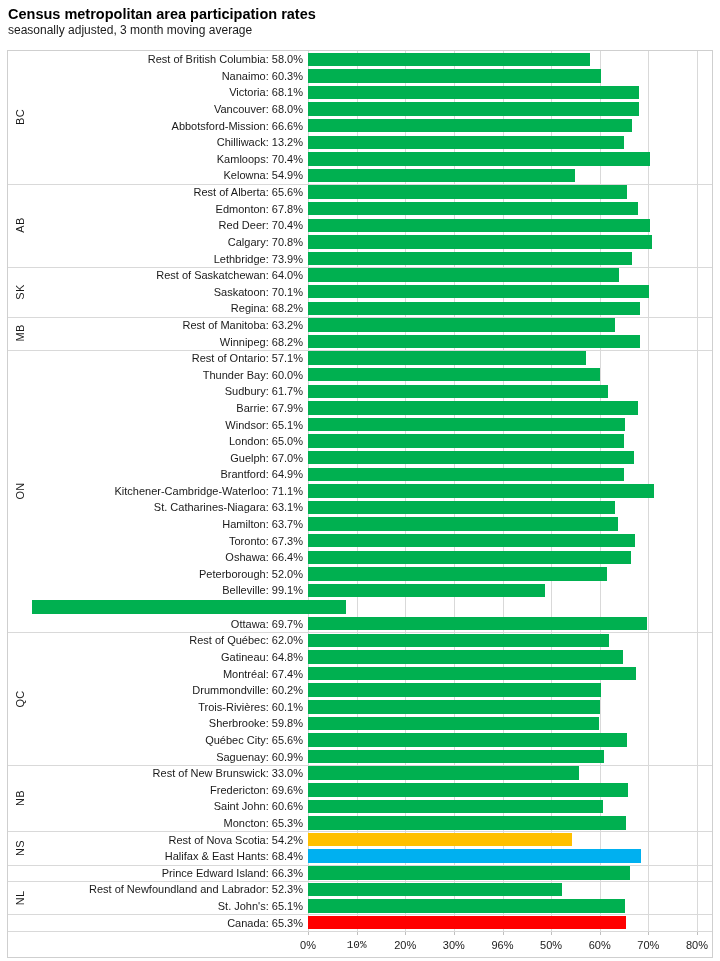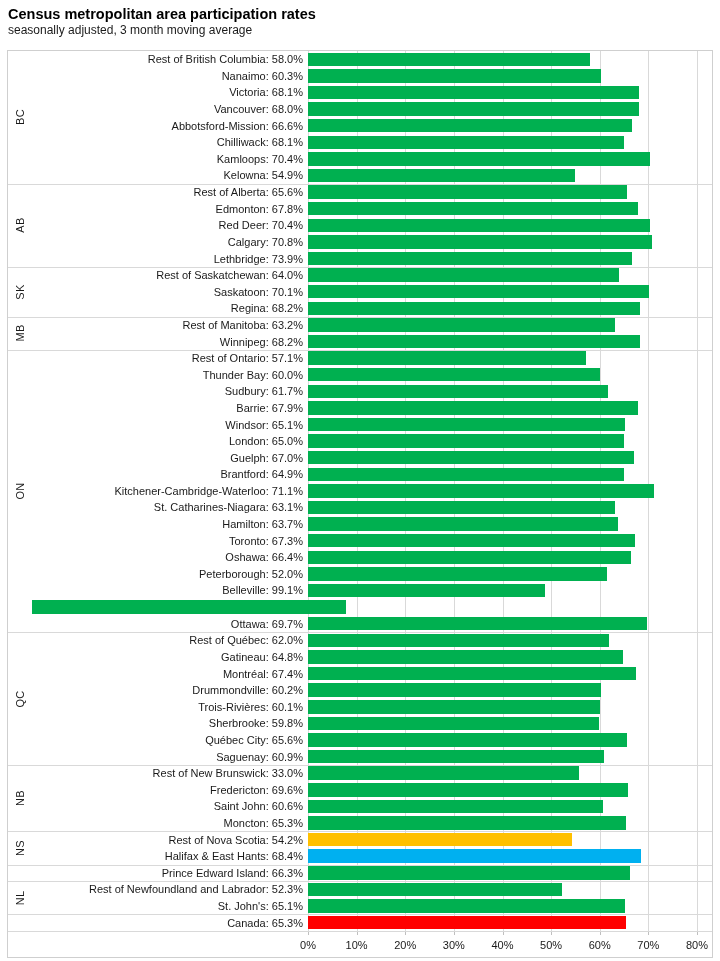--- a/index.html
+++ b/index.html
@@ -95,21 +95,21 @@
               <div class="bar" style="width: 330.65px; background: rgb(0, 176, 80);"></div>
             </div>
           </div>
           <div class="row">
             <div class="row-label">Abbotsford-Mission: 66.6%</div>
             <div class="bar-track">
               <div class="bar" style="width: 323.842px; background: rgb(0, 176, 80);"></div>
             </div>
           </div>
           <div class="row">
-            <div class="row-label">Chilliwack: 68.1%</div>
+            <div class="row-label">Chilliwack: 13.2%</div>
             <div class="bar-track">
               <div class="bar" style="width: 315.576px; background: rgb(0, 176, 80);"></div>
             </div>
           </div>
           <div class="row">
             <div class="row-label">Kamloops: 70.4%</div>
             <div class="bar-track">
               <div class="bar" style="width: 342.32px; background: rgb(0, 176, 80);"></div>
             </div>
           </div>
@@ -454,27 +454,27 @@
               <div class="bar" style="width: 317.521px; background: rgb(255, 0, 0);"></div>
             </div>
           </div>
         </div>
       </div>
     </div>
   <div class="axis" id="axis">
       <div class="tick-mark" style="left: 300px;"></div>
       <div class="tick-label" style="left: 300px;">0%</div>
       <div class="tick-mark" style="left: 348.625px;"></div>
-      <div class="tick-label" style="left: 348.625px;">10%</div>
+      <div class="tick-label" style="left: 348.625px; font-family: Liberation Mono, monospace;">10%</div>
       <div class="tick-mark" style="left: 397.25px;"></div>
       <div class="tick-label" style="left: 397.25px;">20%</div>
       <div class="tick-mark" style="left: 445.875px;"></div>
       <div class="tick-label" style="left: 445.875px;">30%</div>
       <div class="tick-mark" style="left: 494.5px;"></div>
-      <div class="tick-label" style="left: 494.5px;">40%</div>
+      <div class="tick-label" style="left: 494.5px;">96%</div>
       <div class="tick-mark" style="left: 543.125px;"></div>
       <div class="tick-label" style="left: 543.125px;">50%</div>
       <div class="tick-mark" style="left: 591.75px;"></div>
       <div class="tick-label" style="left: 591.75px;">60%</div>
       <div class="tick-mark" style="left: 640.375px;"></div>
       <div class="tick-label" style="left: 640.375px;">70%</div>
       <div class="tick-mark" style="left: 689px;"></div>
       <div class="tick-label" style="left: 689px;">80%</div>
     </div>
 </div>

